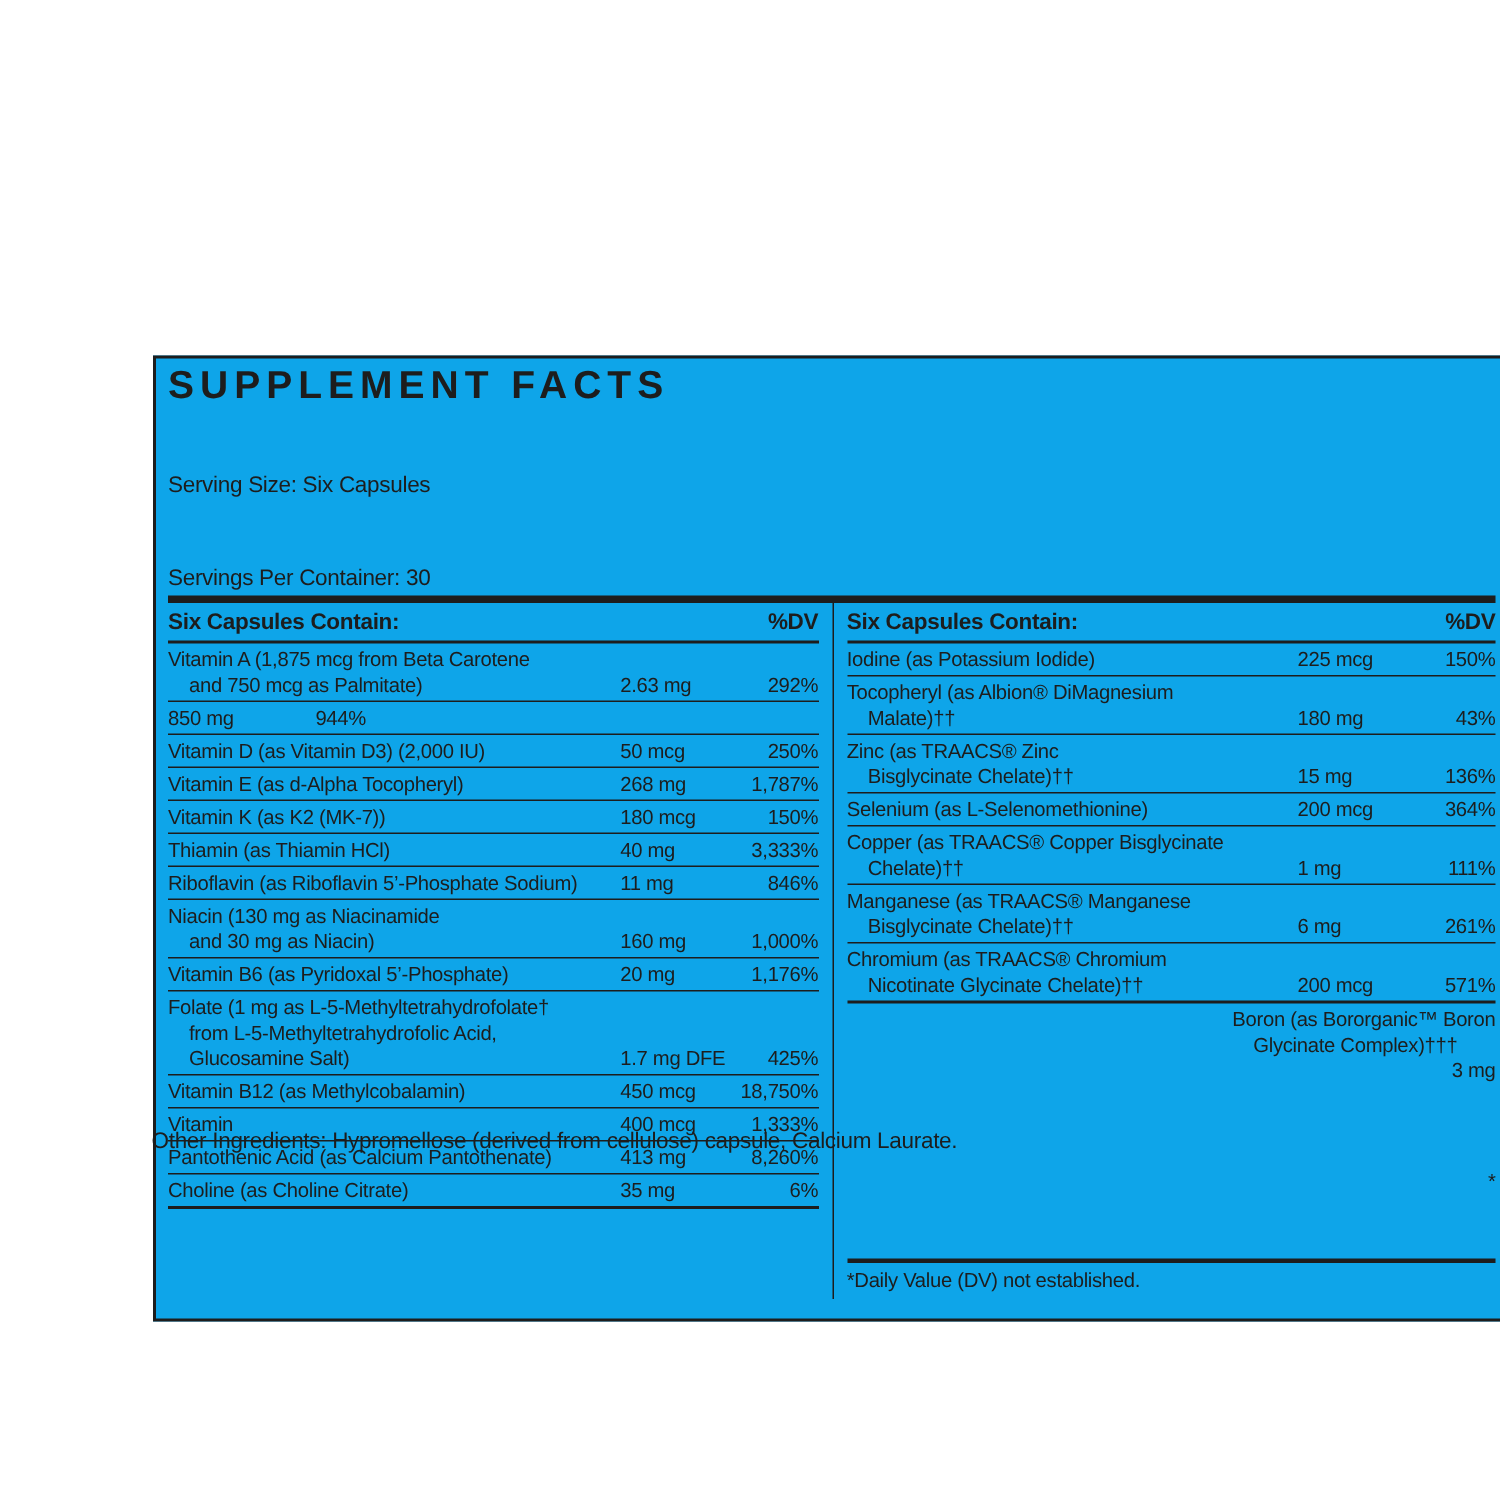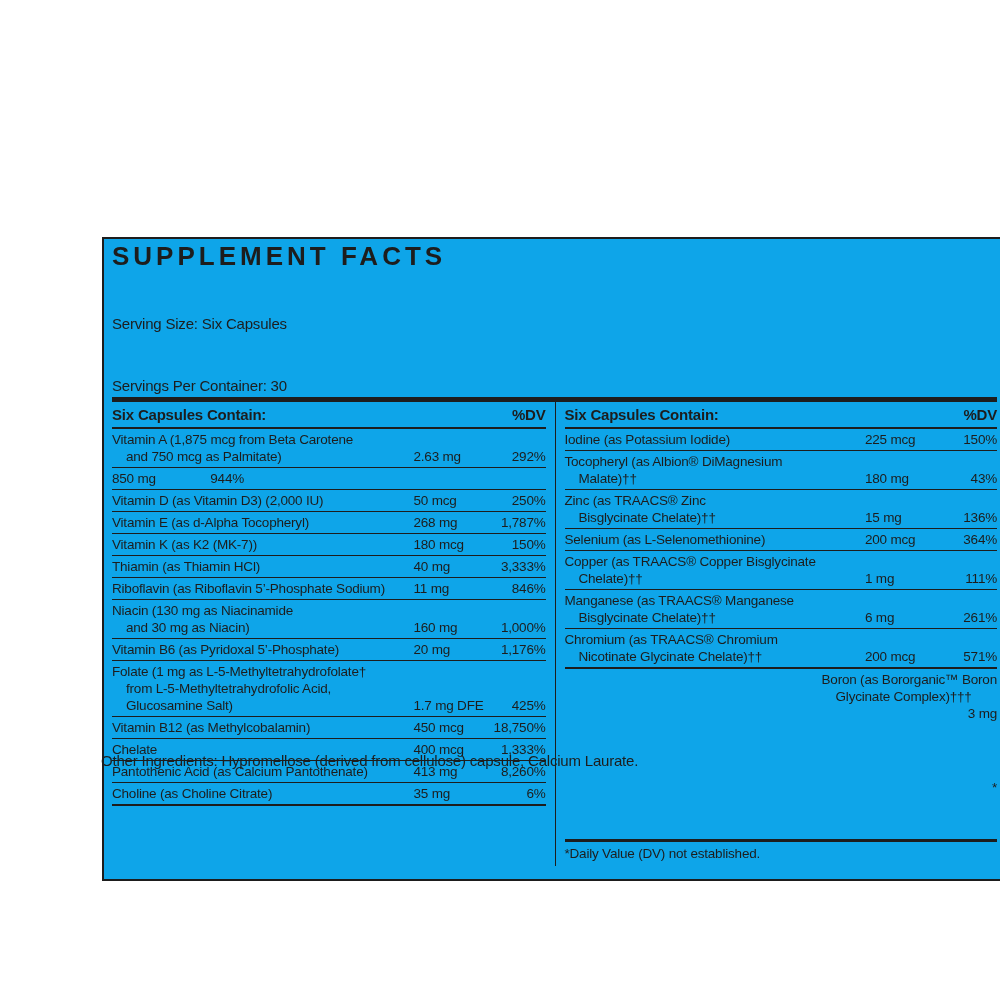--- a/index.html
+++ b/index.html
@@ -183,21 +183,21 @@
           </div>
           <div class="row">
             <div class="name">
               <div>Vitamin B12 (as Methylcobalamin)</div>
             </div>
             <div class="amt">450 mcg</div>
             <div class="dv">18,750%</div>
           </div>
           <div class="row">
             <div class="name">
-              <div>Chelate</div>
+              <div>Vitamin</div>
             </div>
             <div class="amt">400 mcg</div>
             <div class="dv">1,333%</div>
           </div>
           <div class="row">
             <div class="name">
               <div>Pantothenic Acid (as Calcium Pantothenate)</div>
             </div>
             <div class="amt">413 mg</div>
             <div class="dv">8,260%</div>

